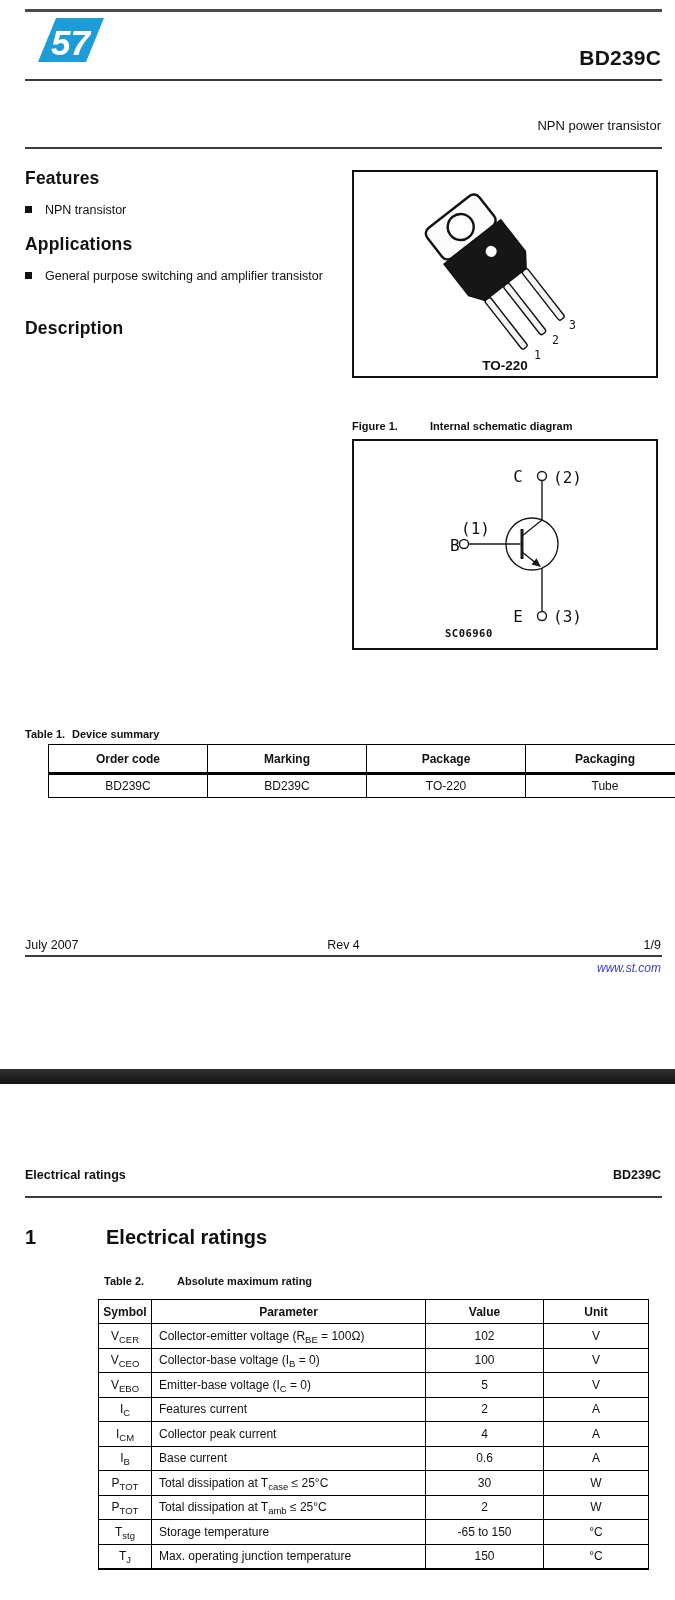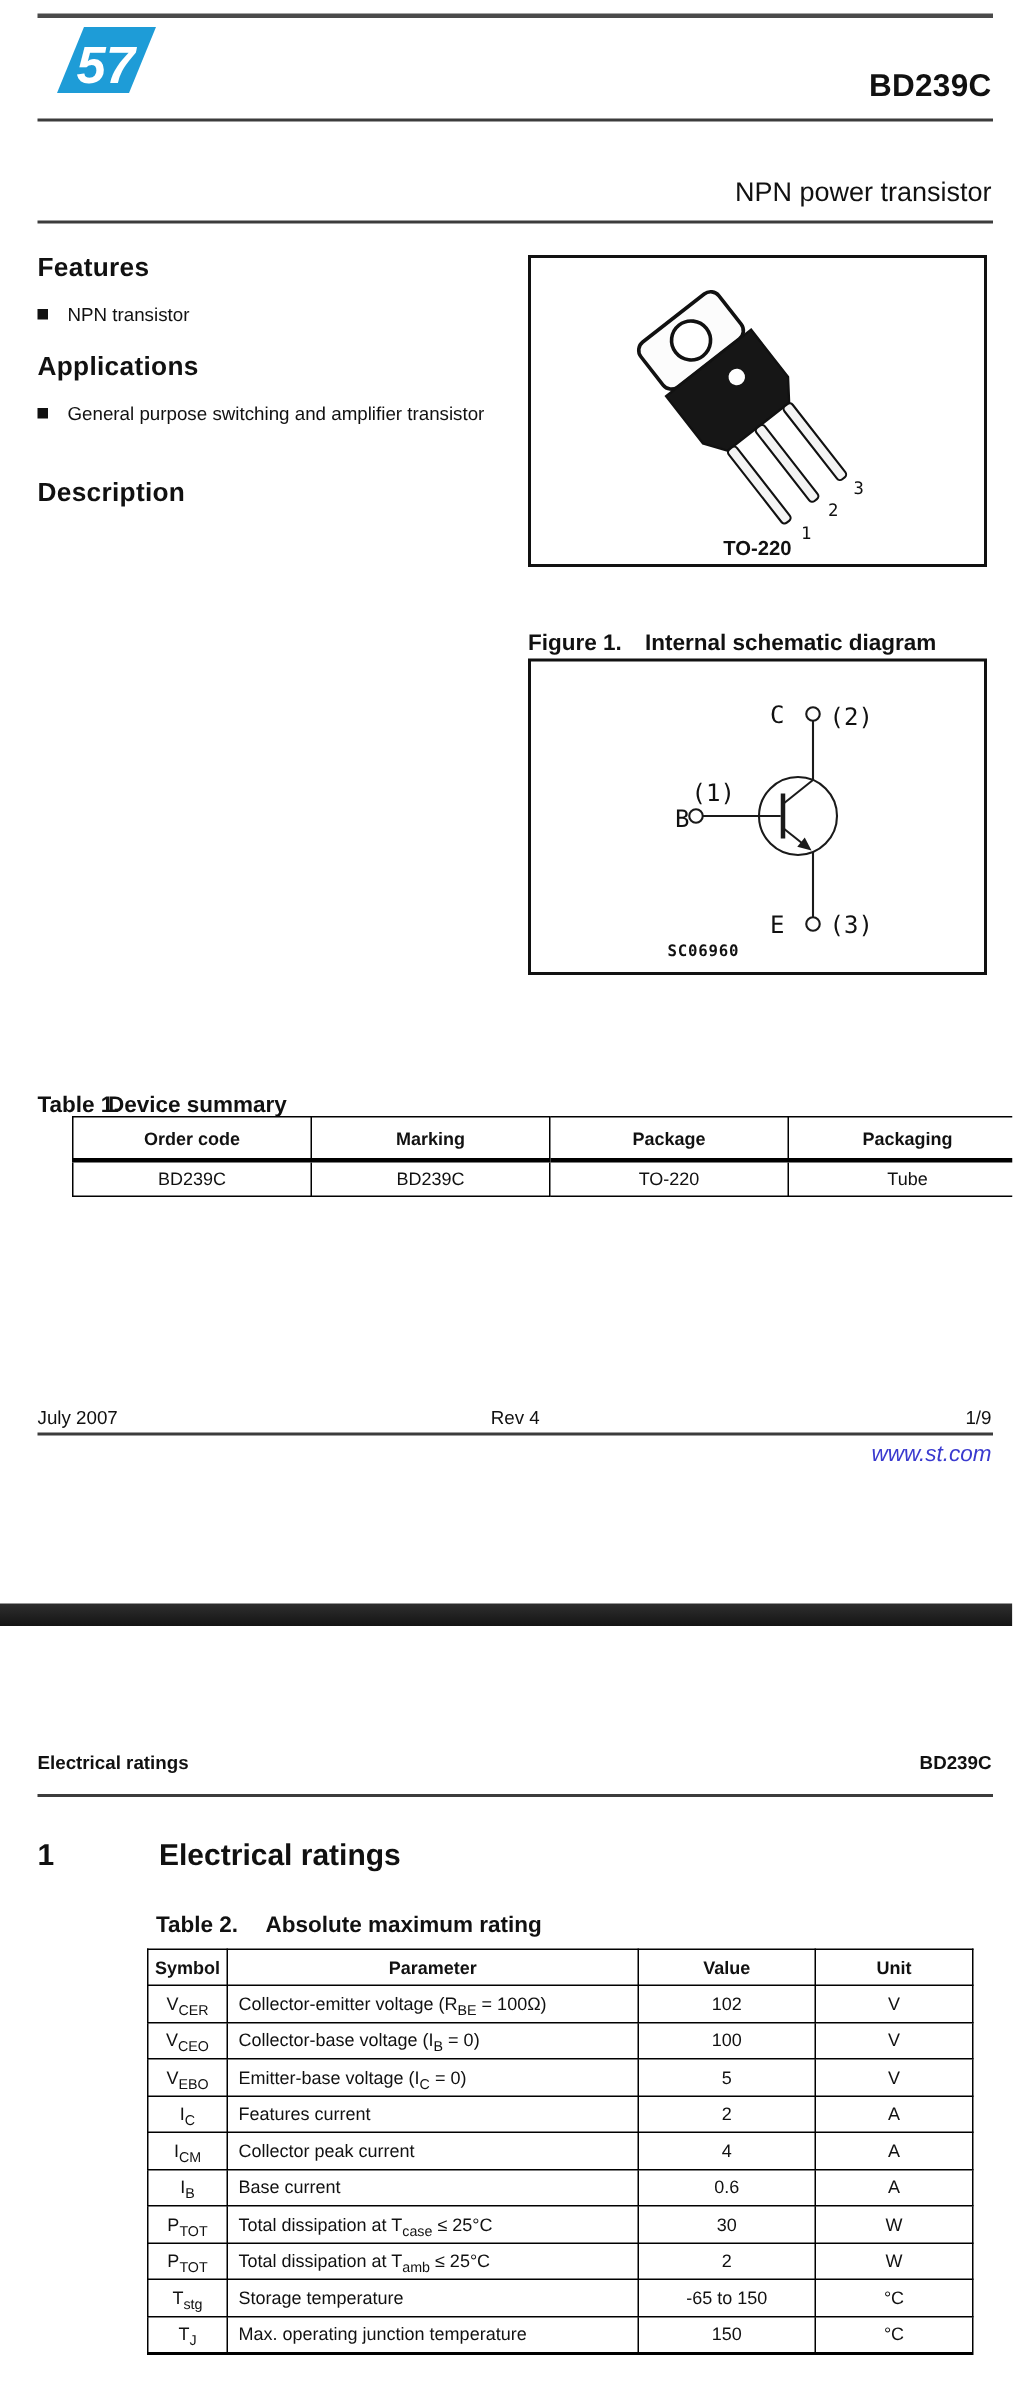--- a/index.html
+++ b/index.html
@@ -7,55 +7,55 @@
           font-family:"Liberation Sans","DejaVu Sans",sans-serif;color:#111;}
   .abs{position:absolute;}
   .rule{background:#3c3c3c;height:2px;}
   .bold{font-weight:bold;}
   .right{text-align:right;}
   h1,h2,h3,div,span,td,th{-webkit-font-smoothing:antialiased;}
   .sec-head{font-size:17.5px;font-weight:bold;letter-spacing:.2px;}
   .body-txt{font-size:12.5px;line-height:17px;}
   .bullet-sq{width:7px;height:7px;background:#111;display:inline-block;}
   .figbox{border:2px solid #111;background:#fff;}
-  .caption{font-size:15px;font-weight:bold;}
+  .caption{font-size:11px;font-weight:bold;}
   table{border-collapse:collapse;table-layout:fixed;font-size:12px;}
   table td,table th{border:1px solid #000;padding:0;vertical-align:middle;overflow:hidden;white-space:nowrap;}
   table th{font-weight:bold;text-align:center;}
   #table1{width:636px;margin-left:23px;}
   #table1 th{height:27px;border-bottom:3px solid #000;}
   #table1 td{height:22px;text-align:center;}
   #table2{width:550px;}
   #table2 th{height:23px;}
   #table2 td{height:23.5px;text-align:center;}
   #table2 td:nth-child(2){text-align:left;padding-left:7px;}
   #table2 tr:last-child td{border-bottom:2px solid #000;}
   sub{font-size:9.5px;line-height:0;}
   .footer-txt{font-size:12.5px;}
   .sep-band{left:0;top:1069px;width:675px;height:15px;
             background:linear-gradient(#2f2f2f,#141414);}
-  a.stlink{font-size:15px;font-style:italic;text-decoration:none;}
+  a.stlink{font-size:12px;font-style:italic;text-decoration:none;}
 </style>
 </head>
 <body>
 
 <div id="screen">
 
   <div class="abs" style="left:25px;top:9px;width:637px;height:3px;background:#4a4a4a;"></div>
 
   <svg class="abs" style="left:25px;top:12px;" width="82" height="54" viewBox="0 0 82 54">
     <polygon points="31,6 79,6 61,50 13,50" fill="#1E9CD7"></polygon>
     <text x="26" y="43" font-size="35" font-weight="bold" font-style="italic" fill="#ffffff" font-family="Liberation Sans, sans-serif">57</text>
   </svg>
 
   <div class="abs bold right" style="right:14px;top:46px;font-size:21px;letter-spacing:.2px;">BD239C</div>
 
   <div class="abs rule" style="left:25px;top:79px;width:637px;"></div>
 
-  <div class="abs right" style="right:14px;top:118px;font-size:18px;">NPN power transistor</div>
+  <div class="abs right" style="right:14px;top:118px;font-size:13px;">NPN power transistor</div>
 
   <div class="abs rule" style="left:25px;top:147px;width:637px;height:1.5px;"></div>
 
   <div class="abs sec-head" style="left:25px;top:168px;">Features</div>
 
   <div class="abs" style="left:25px;top:202px;">
     <span class="bullet-sq" style="position:absolute;left:0;top:4px;"></span>
     <span class="body-txt" style="position:absolute;left:20px;top:0;width:290px;display:block;">NPN transistor</span>
   </div>
 

